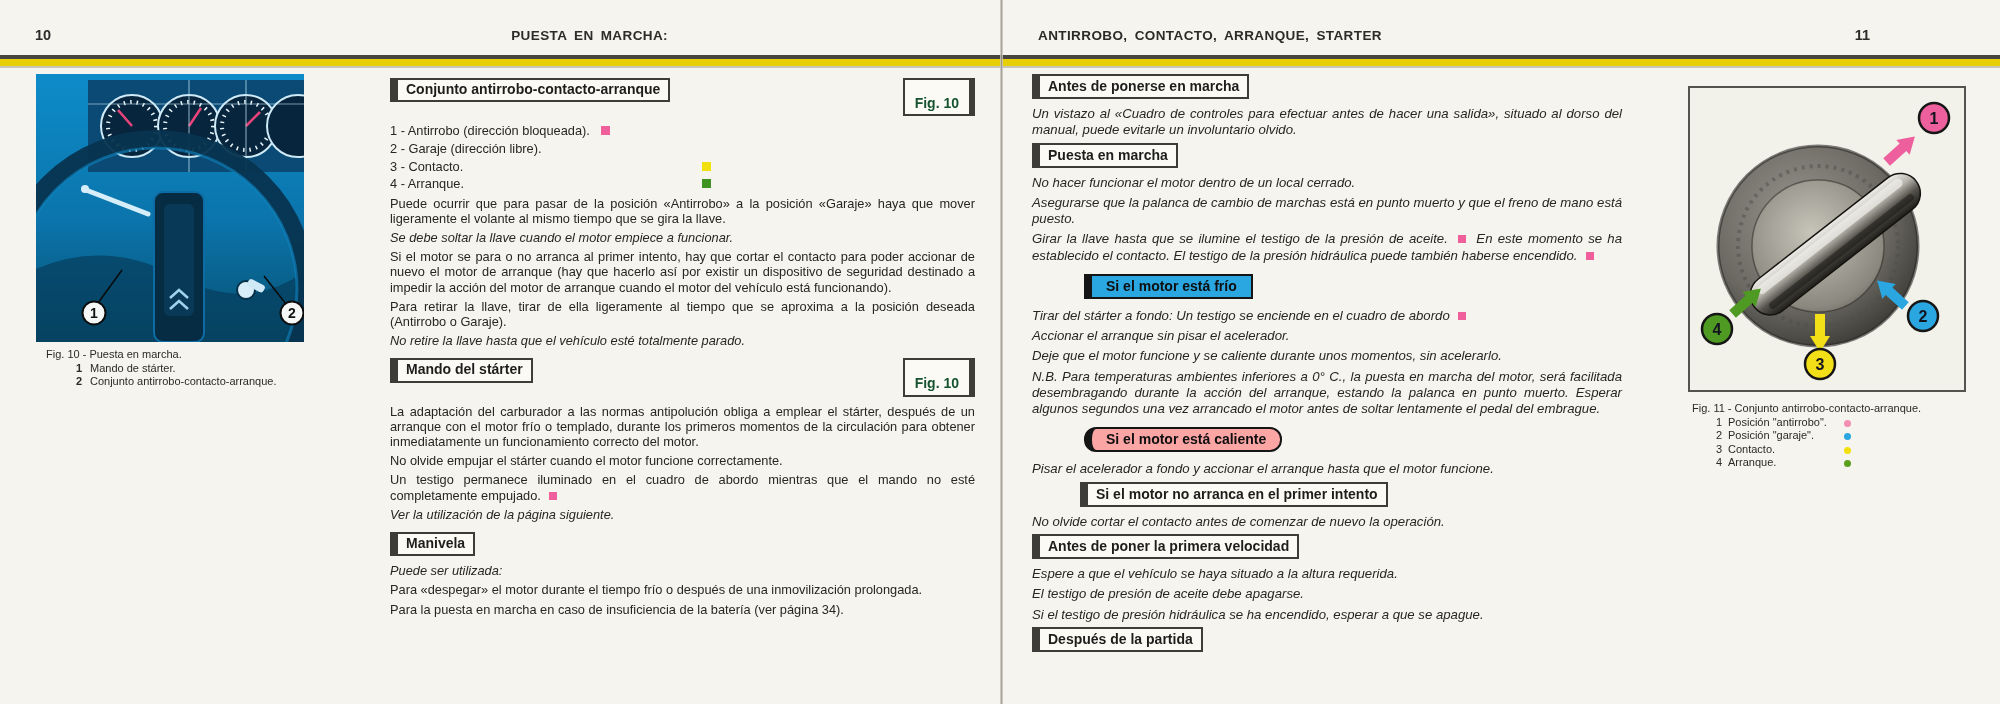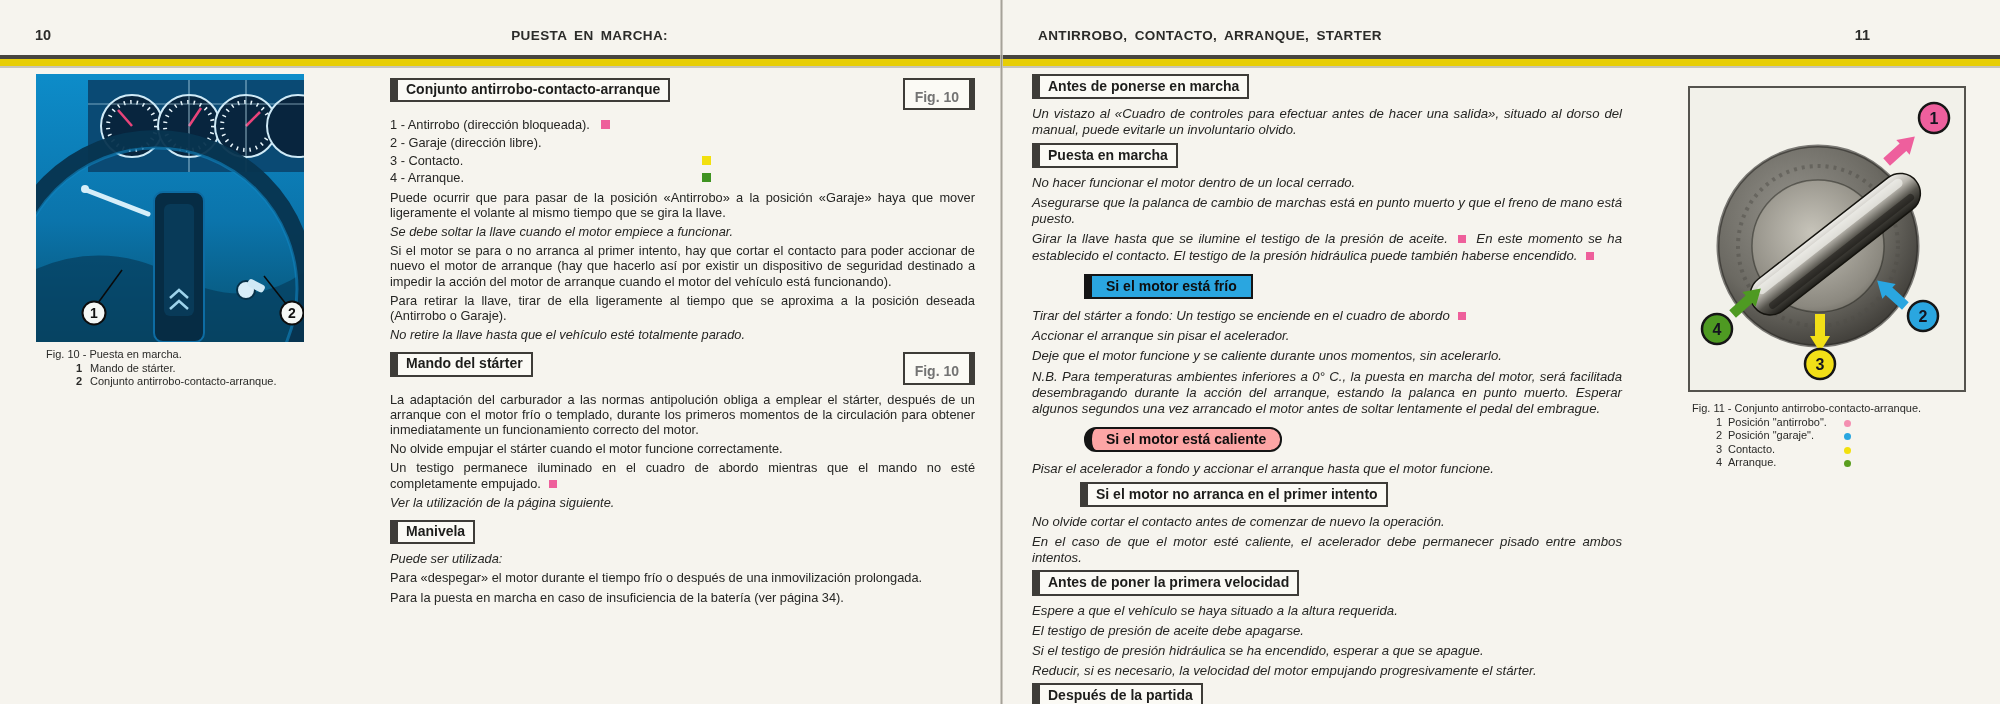--- a/index.html
+++ b/index.html
@@ -24,21 +24,21 @@
   .col{position:absolute;top:74px;text-align:justify;}
   .col-left{left:390px;width:585px;font-size:12.8px;line-height:15.2px;}
   .col-right{left:32px;width:590px;font-size:13.2px;line-height:16.2px;}
   .col p{margin:4px 0;}
   .col-right p{font-style:italic;}
   .it{font-style:italic;}
   .headrow{display:flex;justify-content:space-between;align-items:flex-start;margin:4px 0 7px;}
   .secbox{display:inline-block;background:#fbfaf5;border:2px solid #3e3c38;border-left:8px solid #3e3c38;
           padding:2px 8px 3px;font-weight:bold;font-size:14px;color:#1d1d1b;font-style:normal;}
   .figbox{display:inline-block;background:#fbfaf5;border:2px solid #3e3c38;border-right:6px solid #3e3c38;
-          padding:10px 10px 3px;font-weight:bold;font-size:14px;color:#737373;}
+          padding:16px 10px 3px;font-weight:bold;font-size:14px;color:#14532d;}
   .mt{margin-top:10px;}
   .secbox.ind{margin-left:48px;}
   .hlbox{display:inline-block;border:2px solid #151515;border-left:8px solid #151515;
          padding:2px 14px 3px;font-weight:bold;font-size:14px;color:#0e0e0e;margin:6px 0 5px 52px;font-style:normal;}
   .hlbox.cold{background:#2aa6e0;}
   .hlbox.warm{background:#fca5a5;border-radius:12px;}
 
   
   .sq{display:inline-block;width:9px;height:9px;margin-left:8px;}
   .sq.pink{background:#ee5f9b;} .sq.yellow{background:#f2e00e;} .sq.green{background:#3f9321;}
@@ -224,29 +224,27 @@
       <p>Deje que el motor funcione y se caliente durante unos momentos, sin acelerarlo.</p>
       <p>N.B. Para temperaturas ambientes inferiores a 0° C., la puesta en marcha del motor, será facilitada desembragando durante la acción del arranque, estando la palanca en punto muerto. Esperar algunos segundos una vez arrancado el motor antes de soltar lentamente el pedal del embrague.</p>
 
       <div class="hlbox warm">Si el motor está caliente</div>
       <p>Pisar el acelerador a fondo y accionar el arranque hasta que el motor funcione.</p>
 
       <div class="headrow">
         <div class="secbox ind">Si el motor no arranca en el primer intento</div>
       </div>
       <p>No olvide cortar el contacto antes de comenzar de nuevo la operación.</p>
-      <p>En el caso de que el motor esté caliente, el acelerador debe permanecer pisado entre ambos intentos.</p>
 
       <div class="headrow">
         <div class="secbox">Antes de poner la primera velocidad</div>
       </div>
       <p>Espere a que el vehículo se haya situado a la altura requerida.</p>
       <p>El testigo de presión de aceite debe apagarse.</p>
       <p>Si el testigo de presión hidráulica se ha encendido, esperar a que se apague.</p>
-      <p>Reducir, si es necesario, la velocidad del motor empujando progresivamente el stárter.</p>
 
       <div class="headrow">
         <div class="secbox">Después de la partida</div>
       </div>
       
     </div>
 
     <div class="photo-right">
       <svg width="274" height="302" viewBox="0 0 274 302">
         <defs>

